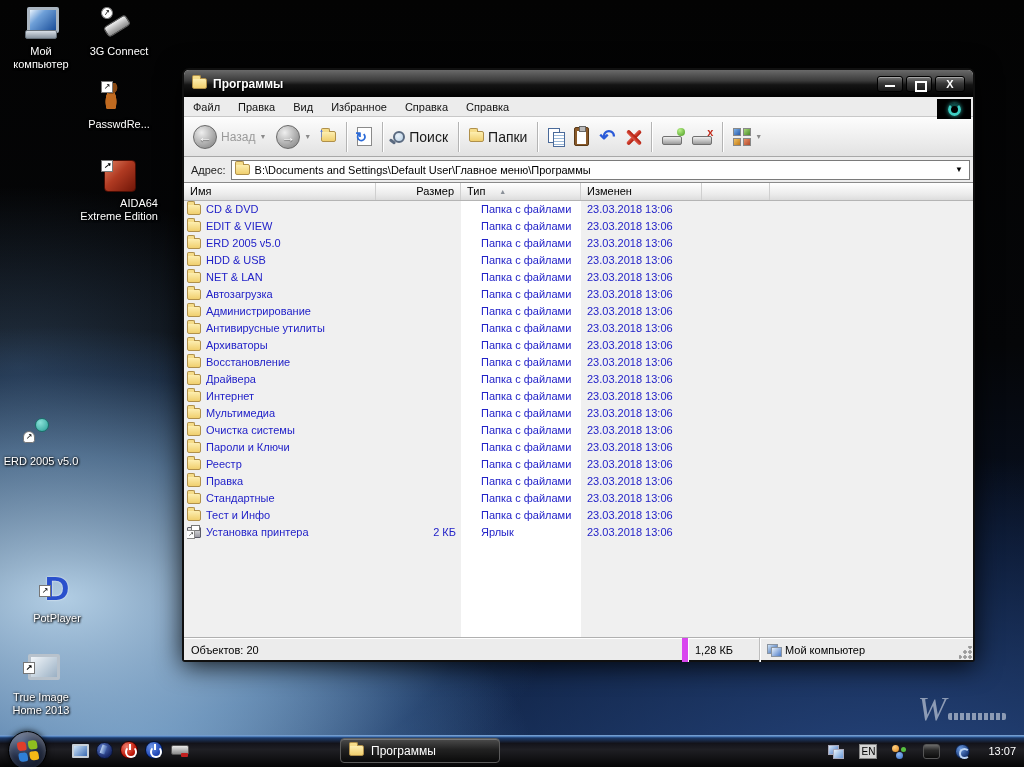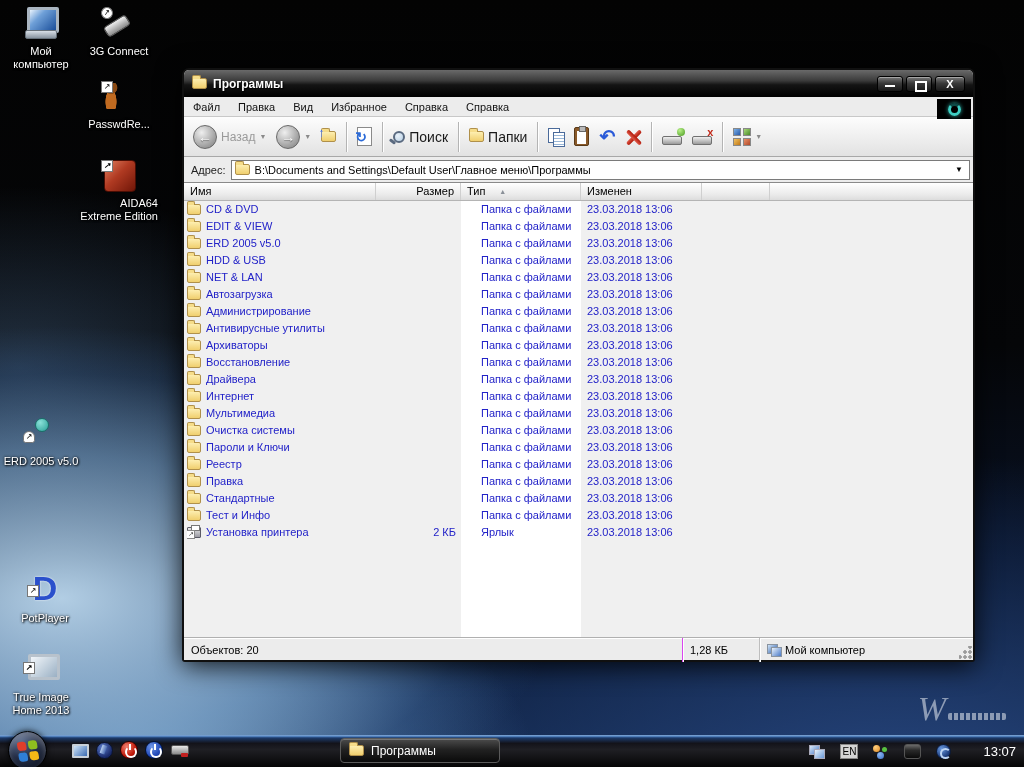--- a/index.html
+++ b/index.html
@@ -203,21 +203,21 @@
     background:#f6dd8a; border:1px solid #b0904a; border-bottom:none; border-radius:2px 2px 0 0; }
   .fic[data-icon="printer"] { background:linear-gradient(180deg,#e8e8e8,#9a9aa2); border:1px solid #5a5a66; border-radius:1px; }
   .fic[data-icon="printer"]::before { content:""; position:absolute; left:3px; top:-3px; width:7px; height:4px; background:#fff; border:1px solid #777; }
   .fic[data-icon="printer"]::after { content:"\2197"; position:absolute; left:-2px; bottom:-2px; width:7px; height:7px;
     background:#fff; border:1px solid #888; font-size:6px; line-height:7px; text-align:center; color:#000; }
 
   .statusbar { height:22px; background:#ececec; border-top:1px solid #fff; box-shadow:0 -1px 0 #b0b0b0;
     position:relative; display:flex; align-items:center; color:#000; }
   .sb-panel { height:100%; display:flex; align-items:center; padding:12px 7px; }
   .sb-objects { width:498px; }
-  .sb-size { width:77px; border-left:1px solid #d946ef; box-shadow:inset 1px 0 0 #fff; }
+  .sb-size { width:77px; border-left:6px solid #d946ef; box-shadow:inset 1px 0 0 #fff; }
   .sb-loc { flex:1; border-left:1px solid #bdbdbd; box-shadow:inset 1px 0 0 #fff; gap:5px; }
   .mini-pc { width:13px; height:11px; position:relative; }
   .mini-pc::before { content:""; position:absolute; left:0; top:0; width:9px; height:8px;
     background:linear-gradient(135deg,#cfe4f8,#2a5aa8); border:1px solid #8a94a0; }
   .mini-pc::after { content:""; position:absolute; left:4px; top:3px; width:9px; height:8px;
     background:linear-gradient(135deg,#e8f2fc,#4a7ac8); border:1px solid #8a94a0; }
   .grip { position:absolute; right:1px; bottom:1px; width:13px; height:13px;
     background:
       radial-gradient(circle at 11px 11px, #9a9a9a 1.5px, transparent 2px),
       radial-gradient(circle at 11px 6px,  #9a9a9a 1.5px, transparent 2px),
@@ -270,21 +270,21 @@
   .tray-mol::before { content:""; position:absolute; left:0; top:2px; width:7px; height:7px; border-radius:50%;
     background:radial-gradient(circle at 35% 30%, #ffd080, #e08820); box-shadow:8px 1px 0 -1px #58c040; }
   .tray-mol::after { content:""; position:absolute; left:4px; top:9px; width:7px; height:7px; border-radius:50%;
     background:radial-gradient(circle at 35% 30%, #90b8f0, #3a70c8); }
   .tray-dark { width:17px; height:15px; border-radius:3px; border:1px solid #555;
     background:linear-gradient(180deg,#6a6a6a 0%,#2a2a2a 40%,#0a0a0a 100%); }
   .tray-swirl { width:15px; height:15px; border-radius:50%;
     background:radial-gradient(circle at 35% 30%, #6a9ae0, #1a3a7a 70%); border:1px solid #0a1a3a; position:relative; }
   .tray-swirl::after { content:""; position:absolute; left:3px; top:3px; width:7px; height:7px;
     border:2px solid #bcd4f4; border-radius:50%; border-right-color:transparent; }
-  .tray-clock { color:#fff; font-size:13px; margin-left:17px; }
+  .tray-clock { color:#fff; font-size:11px; margin-left:3px; }
 </style>
 </head>
 <body>
 
 <div class="desk-icons">
 
     <div class="desk-icon" style="left: 0px; top: 6px;">
       <div class-extra="computer"></div>
       <div class="art i-computer" data-shortcut="false"></div>
       <div class="lbl">Мой компьютер</div>
@@ -312,21 +312,21 @@
 
 
 
     <div class="desk-icon" style="left: 0px; top: 416px;">
       <div class-extra="person"></div>
       <div class="art i-person" data-shortcut="true"></div>
       <div class="lbl">ERD 2005 v5.0</div>
     </div>
 
 
-    <div class="desk-icon" style="left: 4px; top: 573px;">
+    <div class="desk-icon" style="left: 16px; top: 573px;">
       <div class-extra="potplayer"></div>
       <div class="art i-potplayer" data-shortcut="true"></div>
       <div class="lbl">PotPlayer</div>
     </div>
 
     <div class="desk-icon" style="left: 0px; top: 652px;">
       <div class-extra="trueimage"></div>
       <div class="art i-trueimage" data-shortcut="true"></div>
       <div class="lbl">True Image Home 2013</div>
     </div>

